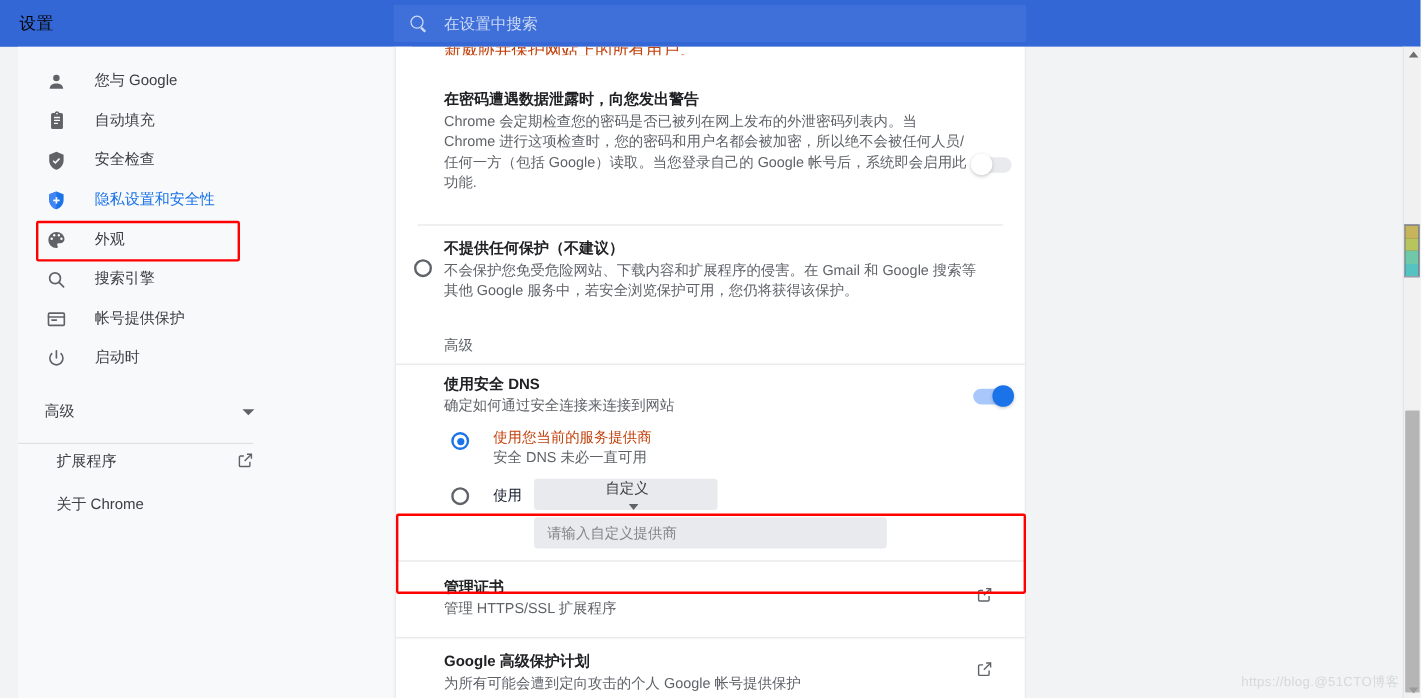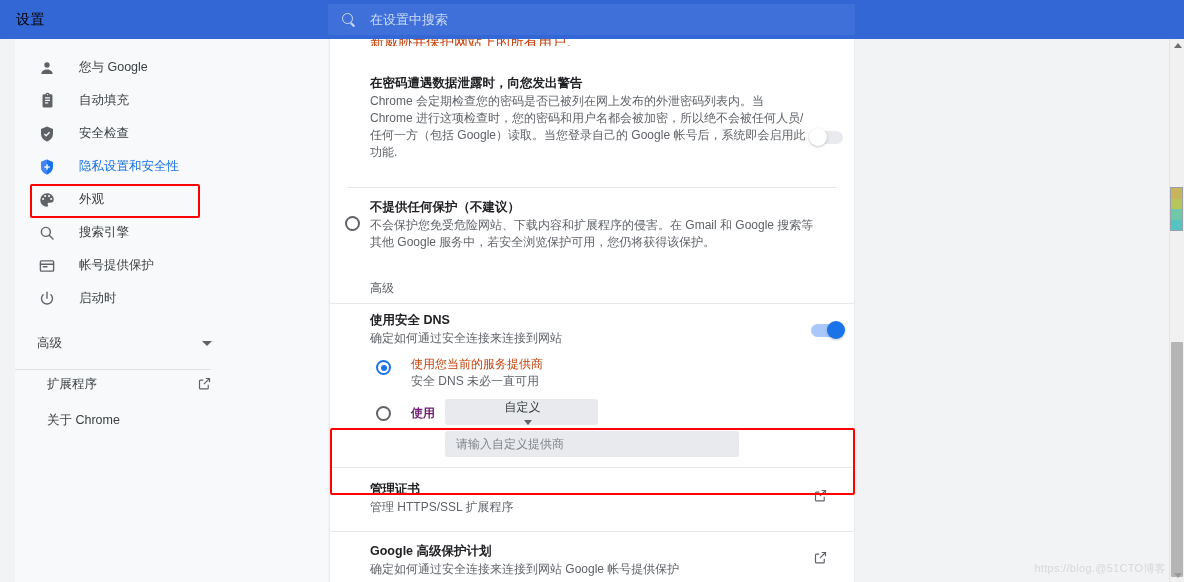--- a/index.html
+++ b/index.html
@@ -210,21 +210,21 @@
     margin-left: 10px;
   }
   .textinput {
     position: absolute;
     height: 26px; background: #e8eaed; border-radius: 3px;
     display: flex; align-items: center;
     padding: 0 11px; box-sizing: border-box;
     font-size: 12px; color: #80868b;
   }
 
-  .labelsm { position: absolute; font-size: 12px; color: #701a75; font-weight: bold; }
+  .labelsm { position: absolute; font-size: 12px; color: #0f172a; }
 
   .row-link {
     position: absolute; left: 0; width: 524px; height: 54px;
     cursor: pointer;
   }
   .row-link .t { position: absolute; left: 40px; top: 11px; font-size: 12.5px; font-weight: bold; color: #202124; }
   .row-link .d { position: absolute; left: 40px; top: 29px; font-size: 12px; color: #5f6368; }
   .row-link .ext { position: absolute; right: 26px; top: 18px; width: 15px; height: 15px; color: #5f6368; }
 
   .redbox-cert {
@@ -461,21 +461,21 @@
               <path d="M20 4 11 13"></path>
               <path d="M18 14v5a1.5 1.5 0 0 1-1.5 1.5h-11A1.5 1.5 0 0 1 4 19V8a1.5 1.5 0 0 1 1.5-1.5H10"></path>
             </svg>
         </span>
       </div>
 
       <div class="divider full" style="top:492px;"></div>
 
       <div class="row-link" style="top:493px;">
         <span class="t">Google 高级保护计划</span>
-        <span class="d">确定如何通过安全连接来连接到网站 Google 帐号提供保护</span>
+        <span class="d">为所有可能会遭到定向攻击的个人 Google 帐号提供保护</span>
         <span class="ext">
           <svg width="15" height="15" viewBox="0 0 24 24" fill="none" stroke="currentColor" stroke-width="1.9">
               <path d="M14 4h6v6"></path>
               <path d="M20 4 11 13"></path>
               <path d="M18 14v5a1.5 1.5 0 0 1-1.5 1.5h-11A1.5 1.5 0 0 1 4 19V8a1.5 1.5 0 0 1 1.5-1.5H10"></path>
             </svg>
         </span>
       </div>
 
     </div>

